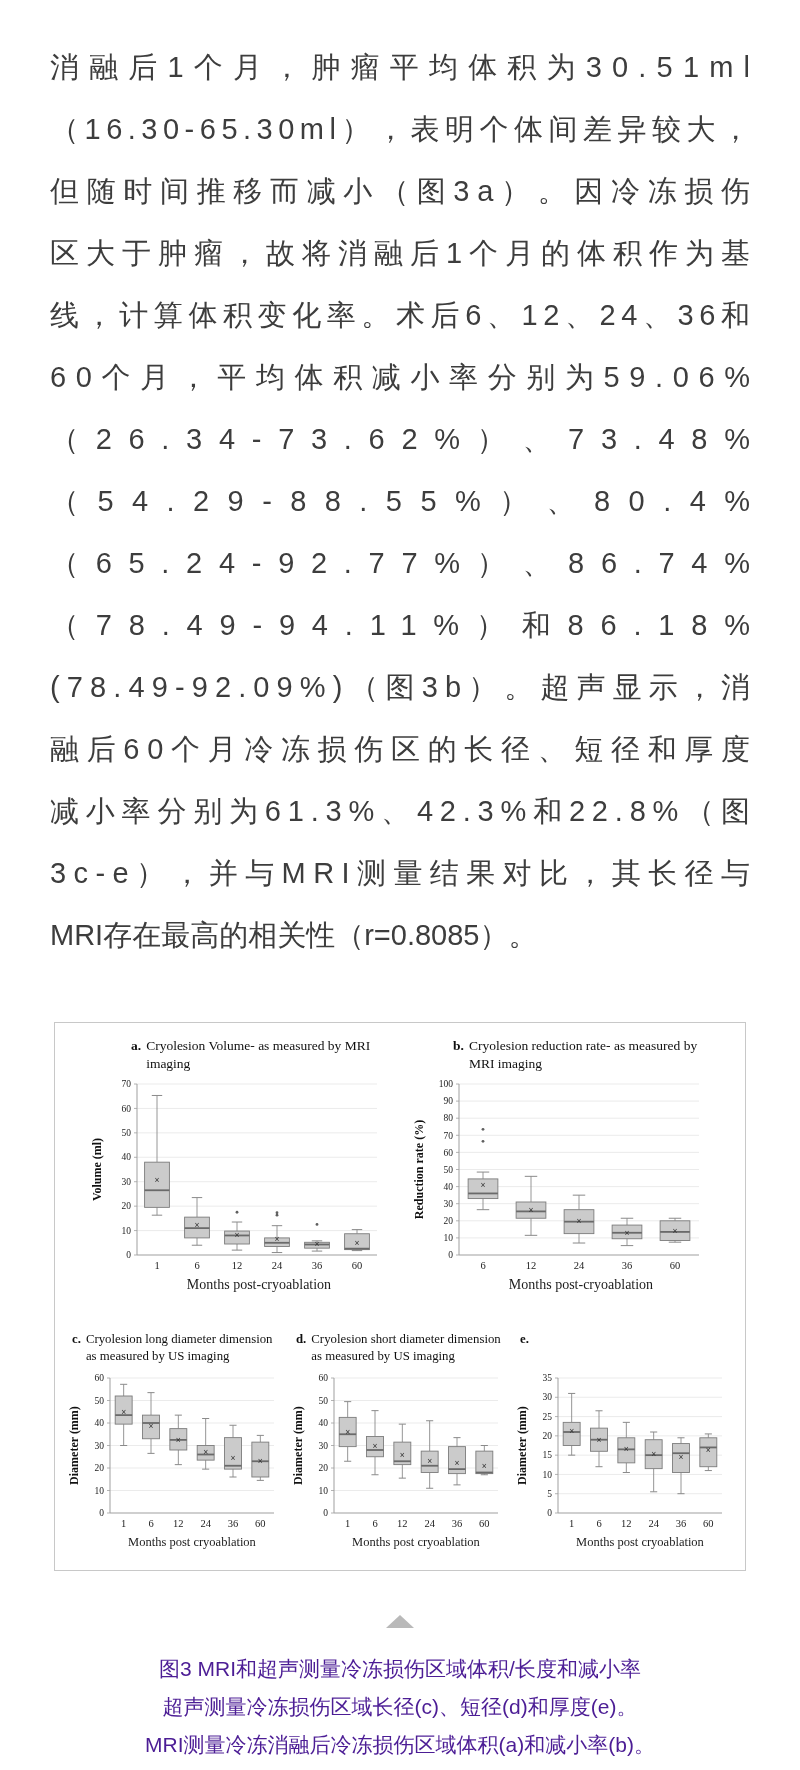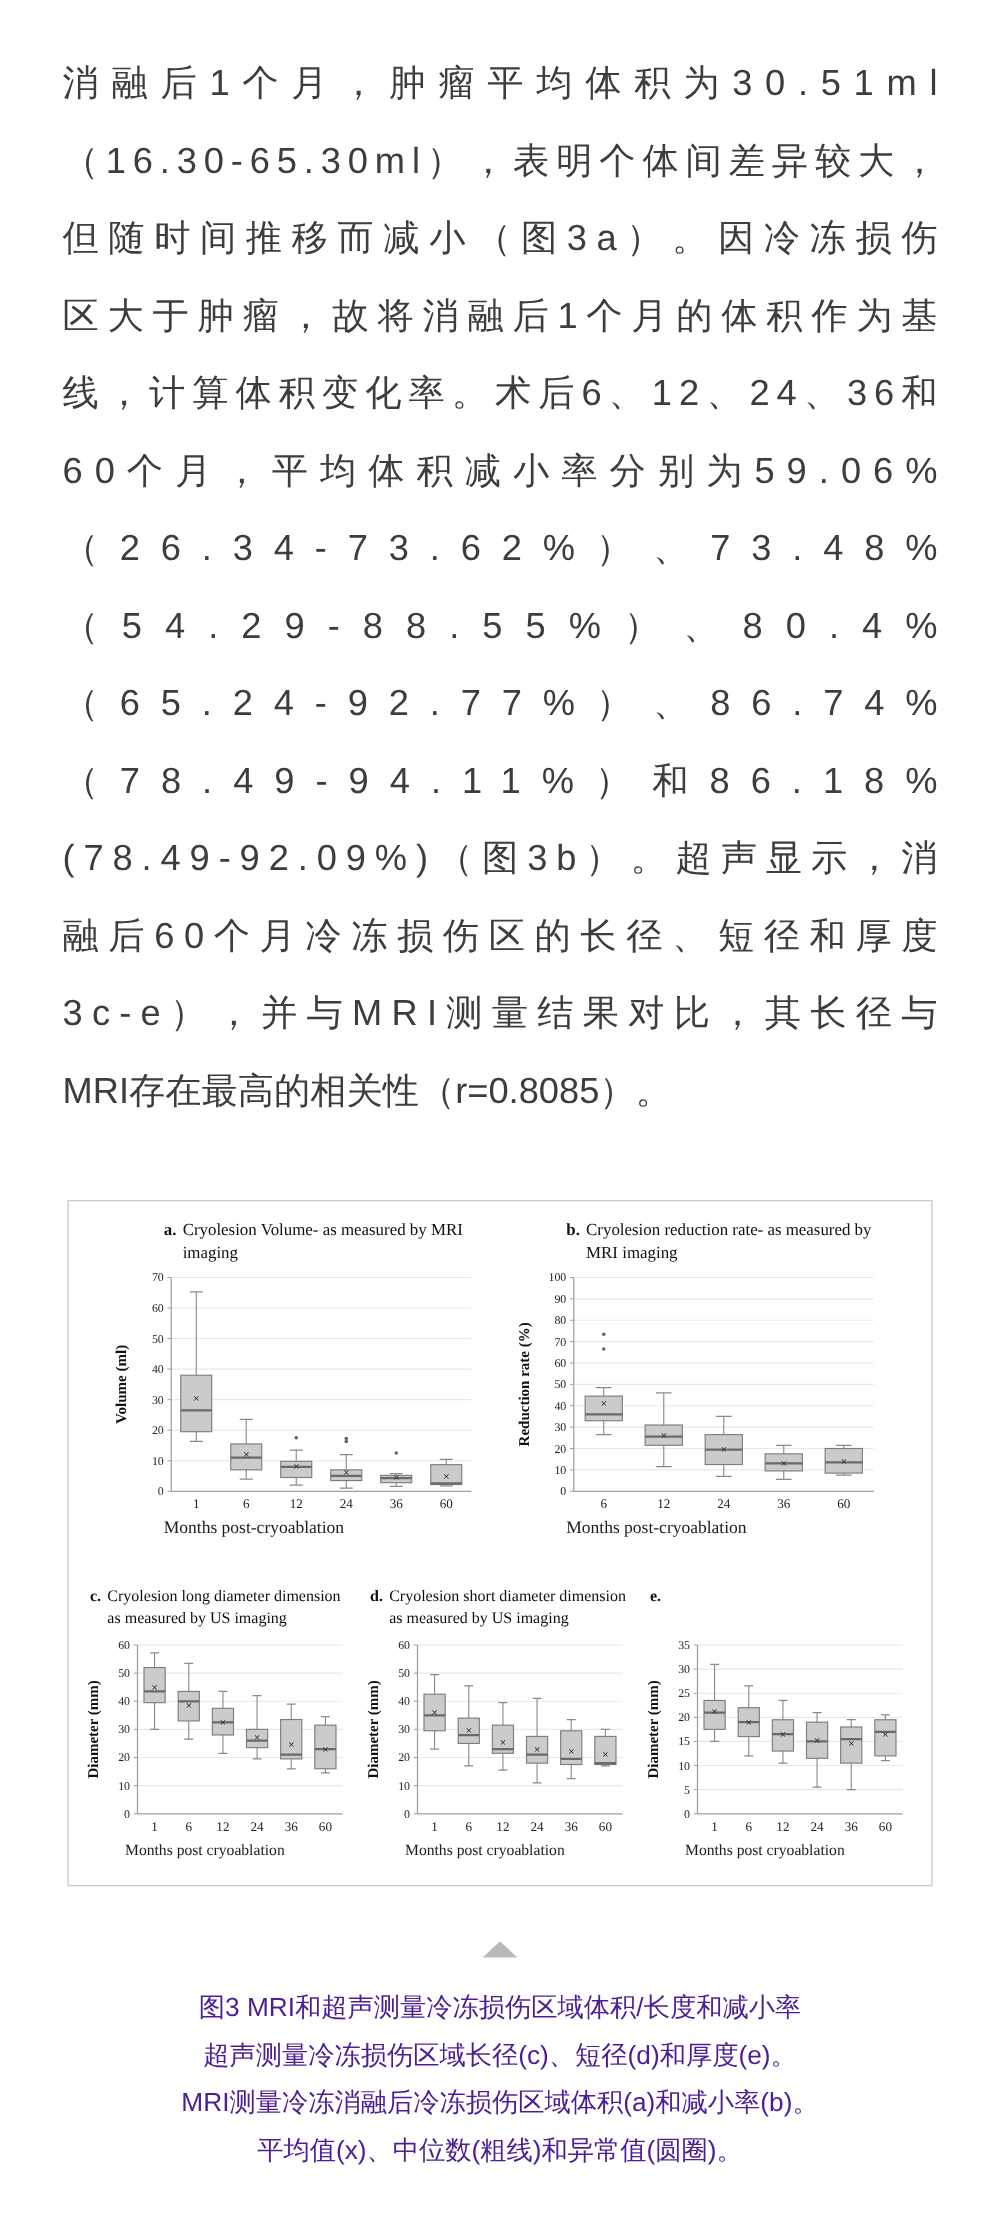--- a/index.html
+++ b/index.html
@@ -9,21 +9,21 @@
   .jline{font-size:29px;line-height:62px;height:62px;color:#3d3d3d;white-space:nowrap;overflow:hidden;font-family:"Liberation Sans",sans-serif;}
   
   .figure-panel{border:1px solid #c8c8c8;margin:56px 54px 0 54px;padding:14px 8px 20px 8px;background:#ffffff;}
   .row-top{display:flex;justify-content:center;gap:26px;}
   .row-bottom{display:flex;justify-content:center;gap:8px;margin-top:38px;}
   .chart{display:flex;flex-direction:column;}
   .chart-title{font-family:"Liberation Serif",serif;font-size:13.5px;line-height:1.35;color:#101010;display:flex;align-items:flex-start;}
   .row-top .chart-title{padding-left:40px;min-height:40px;width:256px;}
   .row-bottom .chart-title{padding-left:4px;font-size:12.8px;min-height:40px;width:212px;}
   .panel-letter{font-weight:700;margin-right:5px;}
-  .xlabel{font-family:"Liberation Serif",serif;color:#1c1c1c;text-align:left;}
+  .xlabel{font-family:"Liberation Serif",serif;color:#1c1c1c;text-align:center;}
   .row-top .xlabel{font-size:14px;padding-left:40px;margin-top:2px;}
   .row-bottom .xlabel{font-size:12.5px;padding-left:32px;margin-top:2px;}
   svg.boxplot{display:block;}
   .tick{font-family:"Liberation Serif",serif;font-size:9.5px;fill:#222222;}
   .cat{font-family:"Liberation Serif",serif;font-size:10.5px;fill:#222222;}
   .ylab{font-family:"Liberation Serif",serif;font-size:12px;font-weight:700;fill:#111111;}
   .mean{font-family:"Liberation Sans",sans-serif;font-size:8.5px;fill:#333333;}
   
   .collapse-arrow{width:0;height:0;border-left:14px solid transparent;border-right:14px solid transparent;border-bottom:13px solid #b9b9b9;margin:44px auto 0 auto;cursor:pointer;}
   
@@ -41,20 +41,21 @@
     <div class="jline" style="letter-spacing: 7.67023px;">但随时间推移而减小（图3a）。因冷冻损伤</div>
     <div class="jline" style="letter-spacing: 6.9926px;">区大于肿瘤，故将消融后1个月的体积作为基</div>
     <div class="jline" style="letter-spacing: 5.59517px;">线，计算体积变化率。术后6、12、24、36和</div>
     <div class="jline" style="letter-spacing: 9.61875px;">60个月，平均体积减小率分别为59.06%</div>
     <div class="jline" style="letter-spacing: 16.7023px;">（26.34-73.62%）、73.48%</div>
     <div class="jline" style="letter-spacing: 18.4309px; text-align: center;">（54.29-88.55%）、80.4%</div>
     <div class="jline" style="letter-spacing: 16.7023px;">（65.24-92.77%）、86.74%</div>
     <div class="jline" style="letter-spacing: 16.8102px;">（78.49-94.11%）和86.18%</div>
     <div class="jline" style="letter-spacing: 7.11375px;">(78.49-92.09%)（图3b）。超声显示，消</div>
     <div class="jline" style="letter-spacing: 7.67023px; text-align: right;">融后60个月冷冻损伤区的长径、短径和厚度</div>
+    <div class="jline" style="letter-spacing: 6.80469px;">减小率分别为61.3%、42.3%和22.8%（图</div>
     <div class="jline" style="letter-spacing: 7.40104px;">3c-e），并与MRI测量结果对比，其长径与</div>
     <div class="jline">MRI存在最高的相关性（r=0.8085）。</div>
   </section>
 
   <figure class="figure-panel" style="margin-block:56px 0;">
     <div class="row-top">
       <div class="chart">
         <div class="chart-title">
           <span class="panel-letter">a.</span>
           <span>Cryolesion Volume- as measured by MRI imaging</span>

